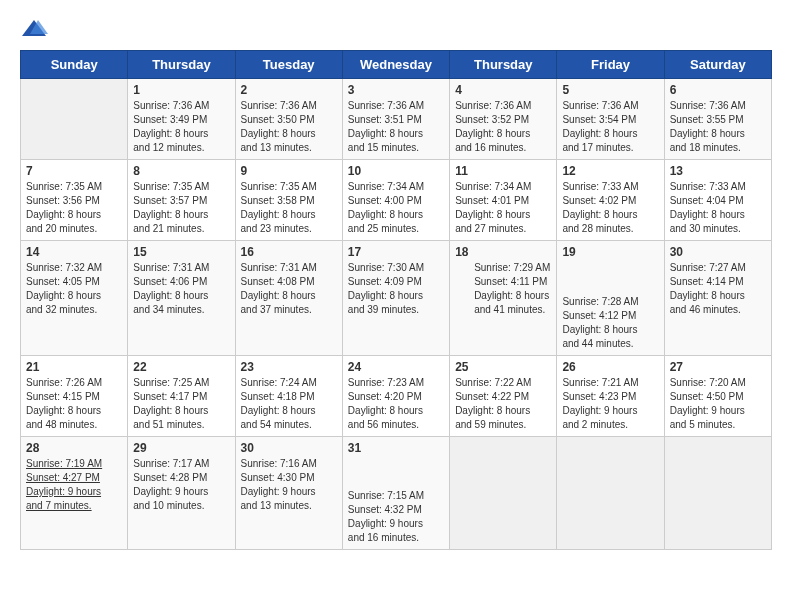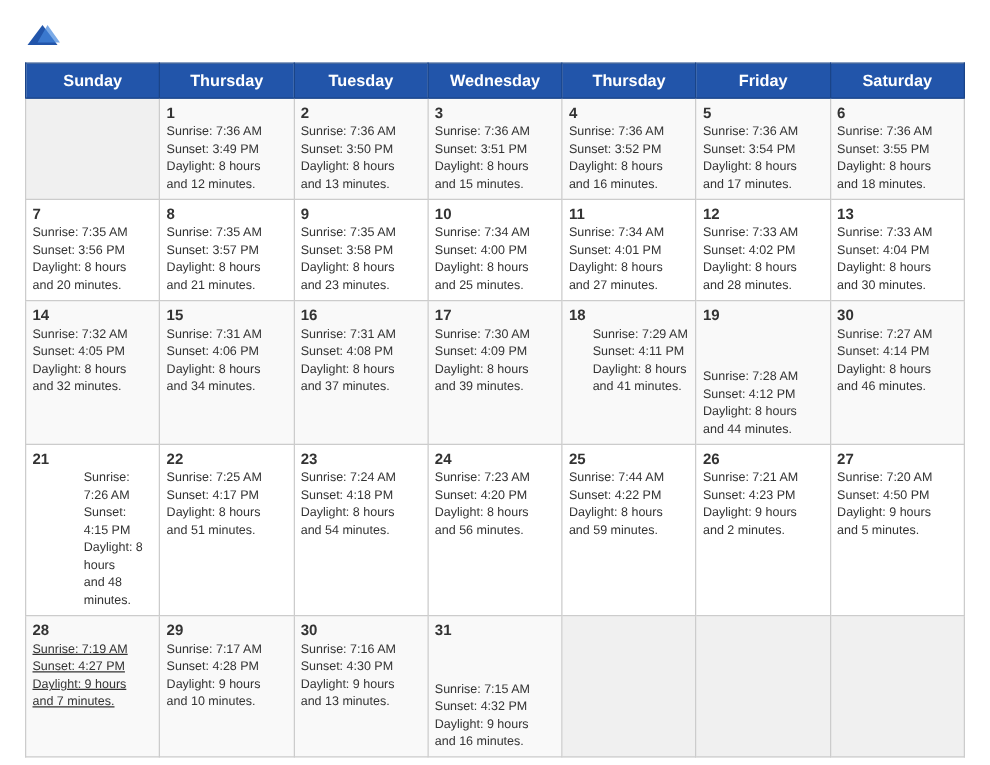--- a/index.html
+++ b/index.html
@@ -263,21 +263,21 @@
           <span class="day-num">30</span>
           <div class="day-info" style="white-space: pre-line;">Sunrise: 7:27 AM
 Sunset: 4:14 PM
 Daylight: 8 hours
 and 46 minutes.</div>
         </td>
       </tr>
       <tr>
         <td>
           <span class="day-num">21</span>
-          <div class="day-info" style="white-space: pre-line; margin-left: 41px;">Sunrise: 7:26 AM
+          <div class="day-info" style="white-space: pre-line;">Sunrise: 7:26 AM
 Sunset: 4:15 PM
 Daylight: 8 hours
 and 48 minutes.</div>
         </td>
         <td>
           <span class="day-num">22</span>
           <div class="day-info" style="white-space: pre-line;">Sunrise: 7:25 AM
 Sunset: 4:17 PM
 Daylight: 8 hours
 and 51 minutes.</div>
@@ -291,21 +291,21 @@
         </td>
         <td>
           <span class="day-num">24</span>
           <div class="day-info" style="white-space: pre-line;">Sunrise: 7:23 AM
 Sunset: 4:20 PM
 Daylight: 8 hours
 and 56 minutes.</div>
         </td>
         <td>
           <span class="day-num">25</span>
-          <div class="day-info" style="white-space: pre-line;">Sunrise: 7:44 AM
+          <div class="day-info" style="white-space: pre-line;">Sunrise: 7:22 AM
 Sunset: 4:22 PM
 Daylight: 8 hours
 and 59 minutes.</div>
         </td>
         <td>
           <span class="day-num">26</span>
           <div class="day-info" style="white-space: pre-line;">Sunrise: 7:21 AM
 Sunset: 4:23 PM
 Daylight: 9 hours
 and 2 minutes.</div>

